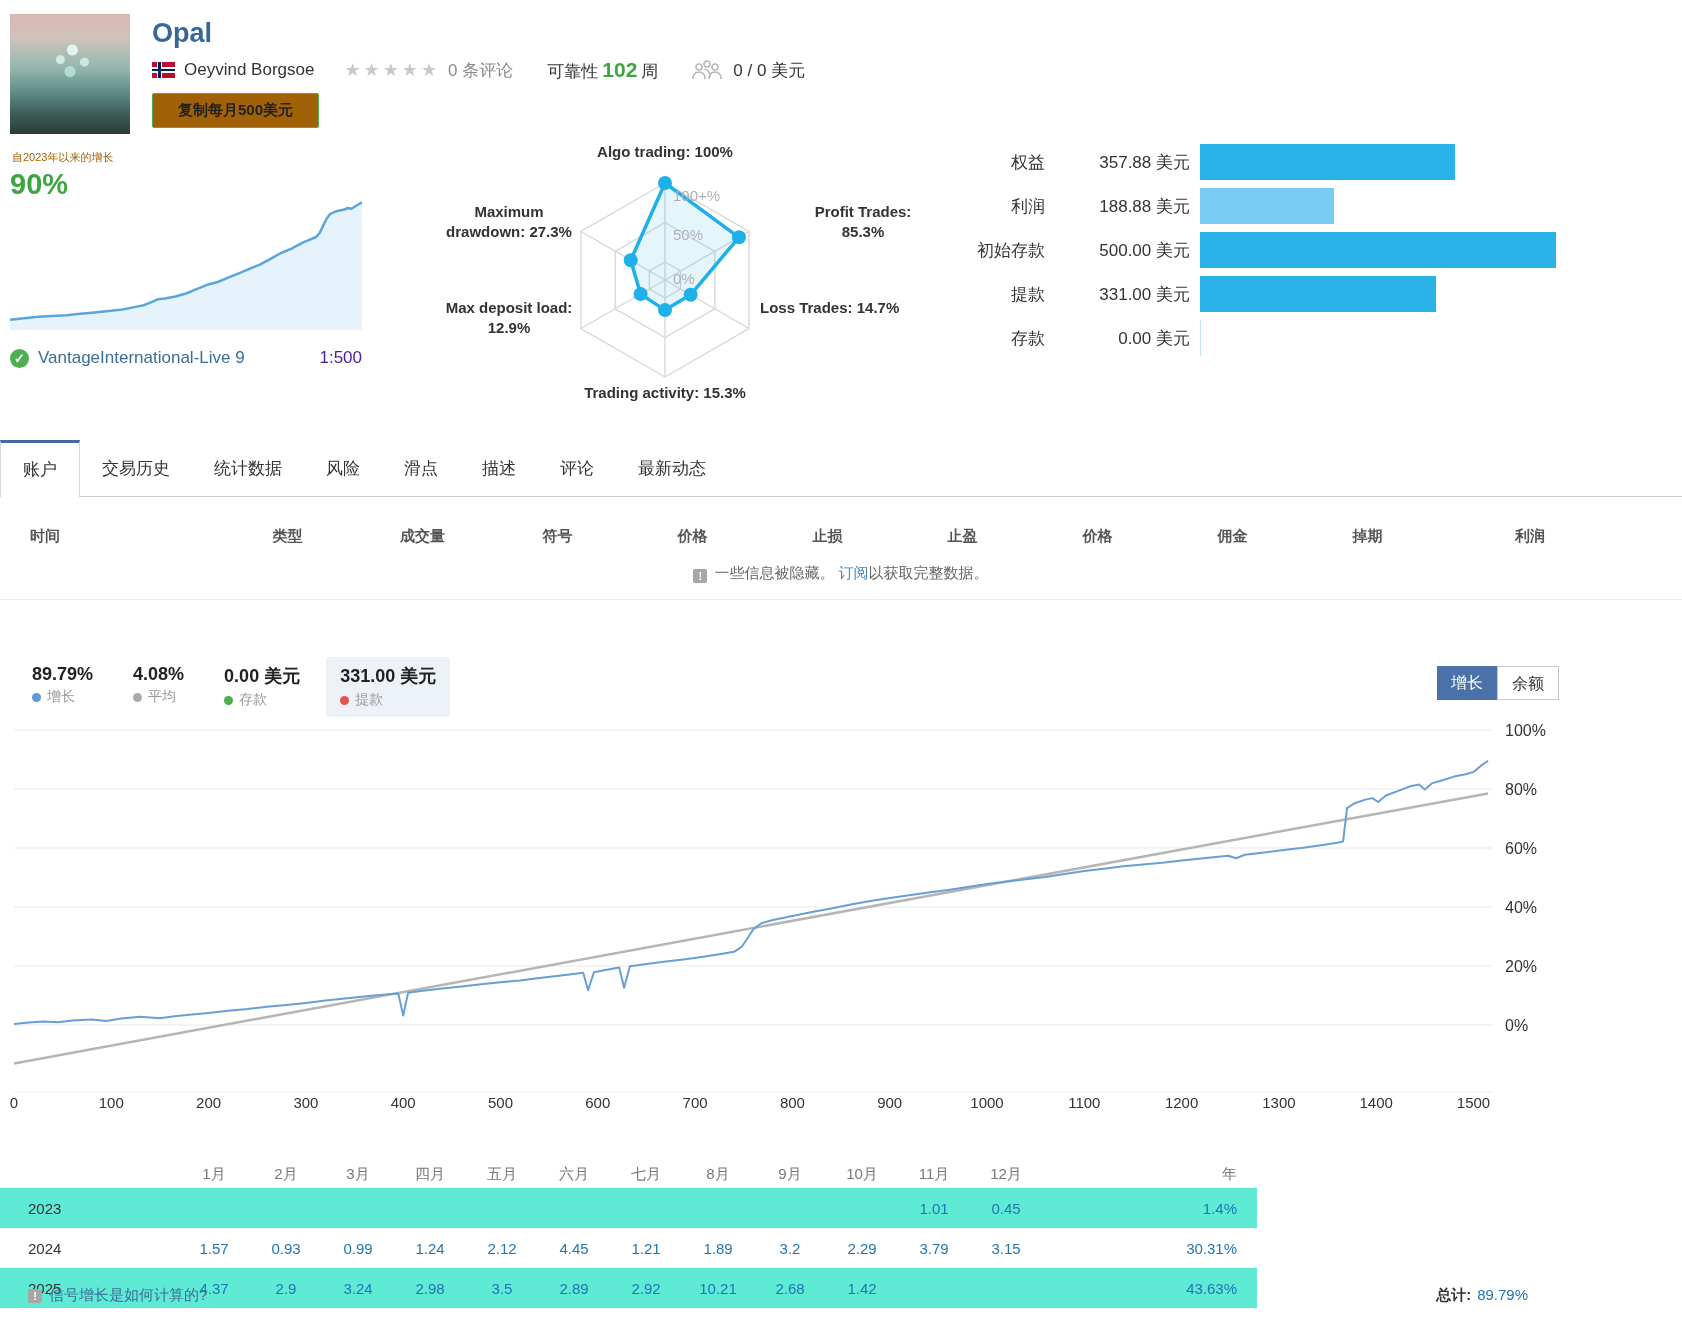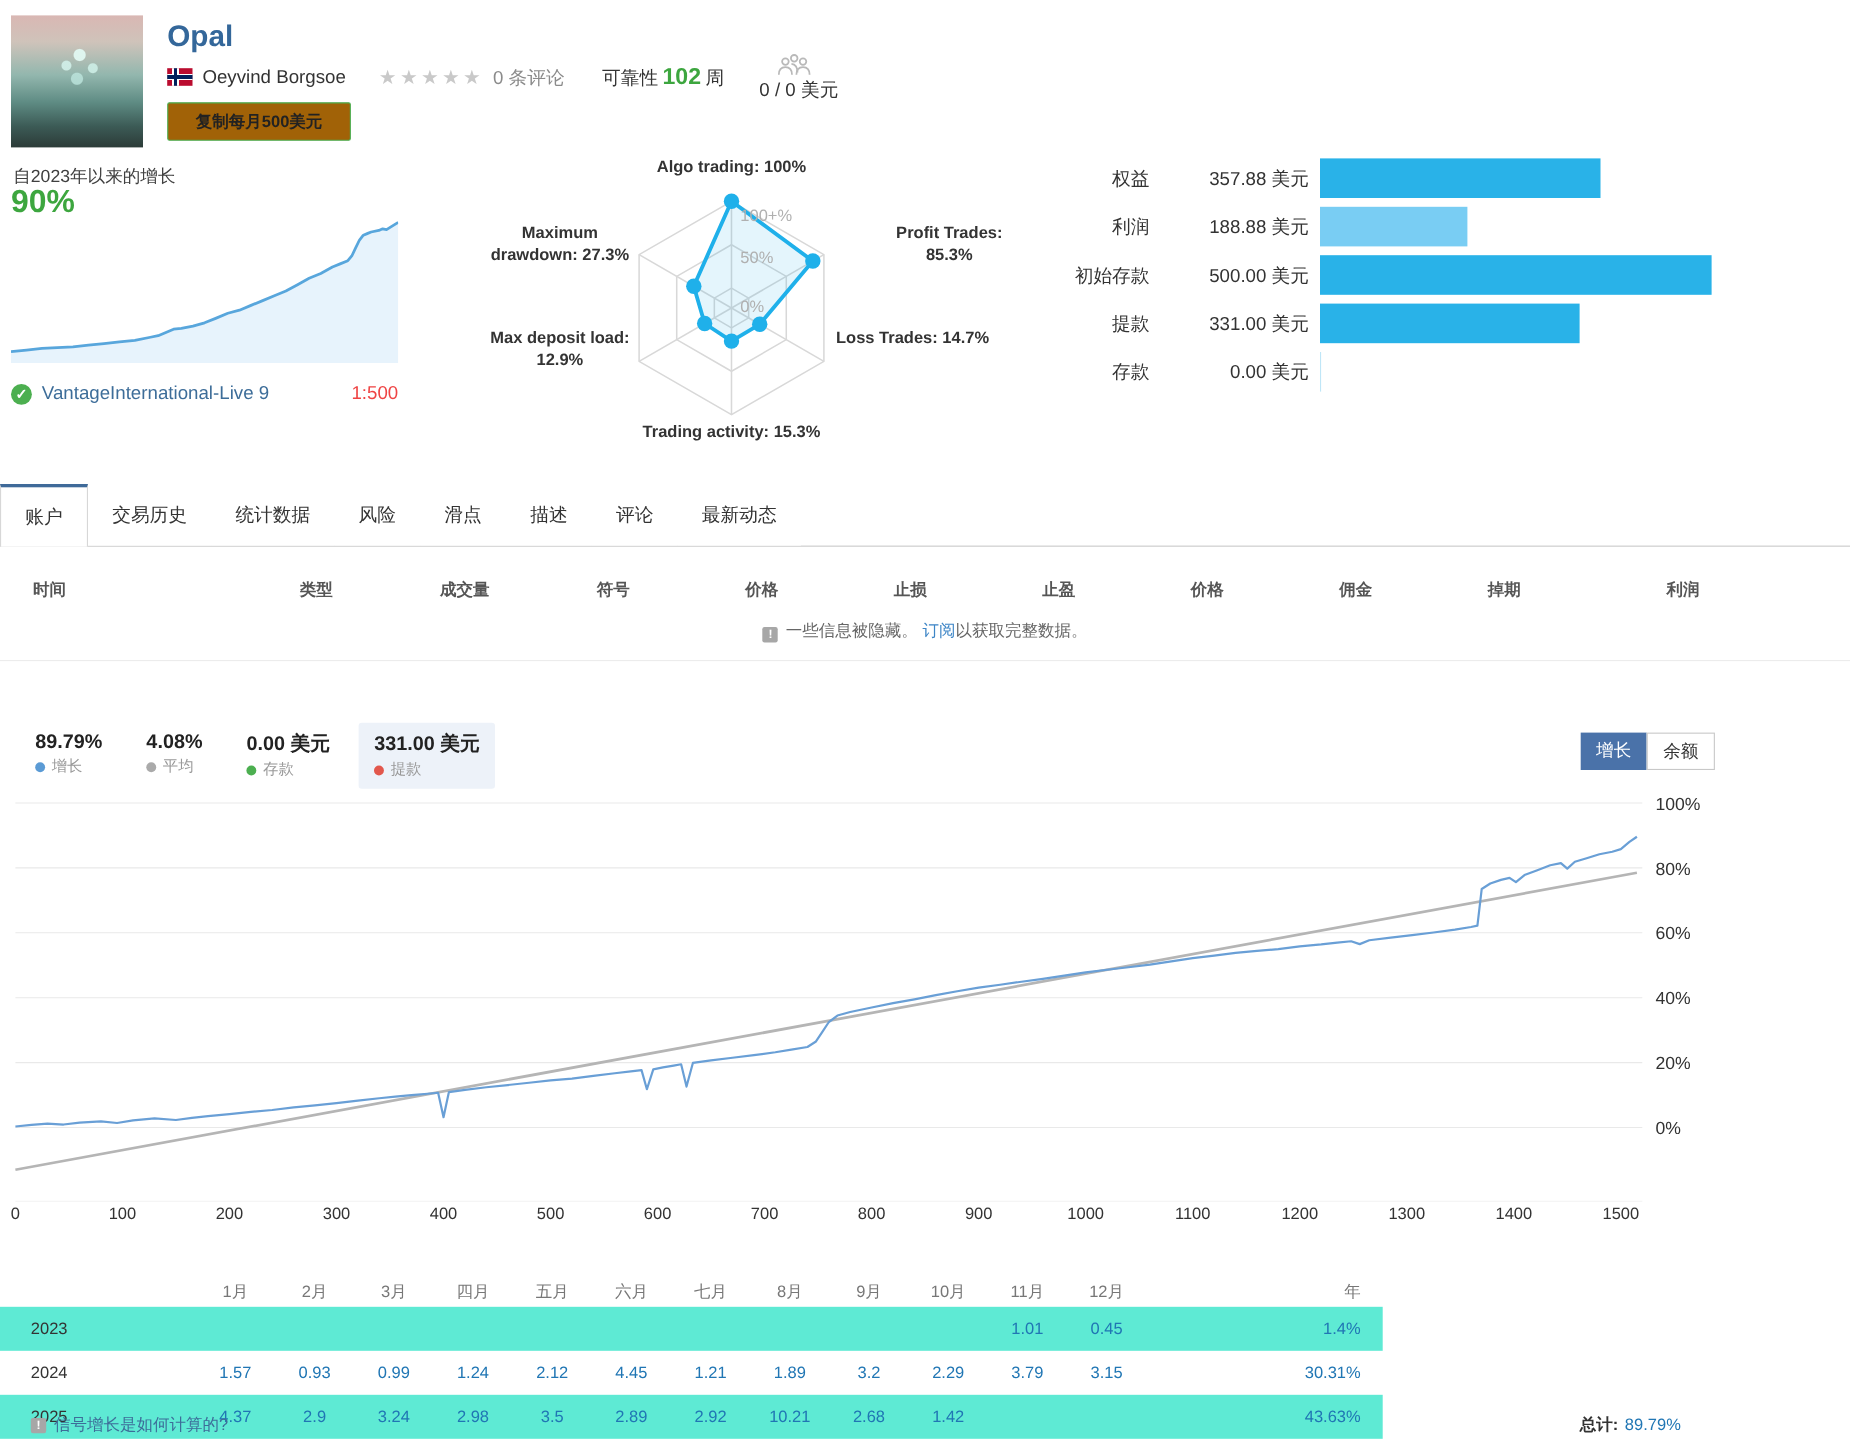--- a/index.html
+++ b/index.html
@@ -19,31 +19,31 @@
       linear-gradient(to bottom, rgba(0,0,0,0) 41%, #00205b 41%, #00205b 59%, rgba(0,0,0,0) 59%),
       linear-gradient(to right, rgba(0,0,0,0) 26%, #00205b 26%, #00205b 39%, rgba(0,0,0,0) 39%),
       linear-gradient(to bottom, rgba(0,0,0,0) 33%, #fff 33%, #fff 67%, rgba(0,0,0,0) 67%),
       linear-gradient(to right, rgba(0,0,0,0) 20%, #fff 20%, #fff 45%, rgba(0,0,0,0) 45%),
       linear-gradient(#ba0c2f,#ba0c2f);}
   .author{color:#333;}
   .stars{color:#c9c9c9;font-size:18px;letter-spacing:3px;margin-left:30px;}
   .reviews{color:#8b8b8b;margin-left:8px;}
   .rel{margin-left:34px;}
   .rel b{color:#3da63f;font-size:21px;font-weight:bold;margin:0 4px;}
-  .copiers{display:flex;align-items:center;margin-left:32px;flex-direction:column;}
+  .copiers{display:flex;align-items:center;margin-left:32px;}
   .copiers svg{margin-right:9px;}
   .copy-btn{position:absolute;left:152px;top:93px;height:35px;padding:0 25px;background:#a16207;border:1.5px solid #4caf50;border-radius:2px;font-size:15px;font-weight:bold;color:#222;font-family:inherit;cursor:pointer;}
   
-  .growth-label{position:absolute;left:12px;top:150px;font-size:16px;color:#404040;}
+  .growth-label{position:absolute;left:12px;top:150px;font-size:11px;color:#a16207;}
   .growth-value{position:absolute;left:10px;top:168px;font-size:29px;font-weight:bold;color:#3da63f;}
   .spark{position:absolute;left:10px;top:180px;}
   .account-row{position:absolute;left:10px;top:348px;width:352px;display:flex;align-items:center;font-size:17px;}
   .check{width:19px;height:19px;border-radius:50%;background:#4caf50;color:#fff;font-size:13px;font-weight:bold;text-align:center;line-height:19px;margin-right:9px;}
   .acct-link{color:#3d6d99;}
-  .leverage{margin-left:auto;color:#ef4444;}
+  .leverage{margin-left:auto;color:#4c1d95;}
   .radar-wrap{position:absolute;left:400px;top:140px;width:600px;height:268px;}
   .radar-wrap svg{position:absolute;left:0;top:0;}
   .rlabel{position:absolute;font-size:15px;font-weight:bold;color:#333;line-height:20px;text-align:center;}
   .rlabel.left1{left:14px;top:62px;width:190px;}
   .rlabel.left2{left:14px;top:158px;width:190px;}
   .rlabel.top{left:105px;top:2px;width:320px;}
   .rlabel.right1{left:368px;top:62px;width:190px;}
   .rlabel.right2{left:360px;top:158px;width:240px;text-align:left;}
   .rlabel.bottom{left:105px;top:243px;width:320px;}
   .bal{position:absolute;left:930px;top:140px;width:740px;}

